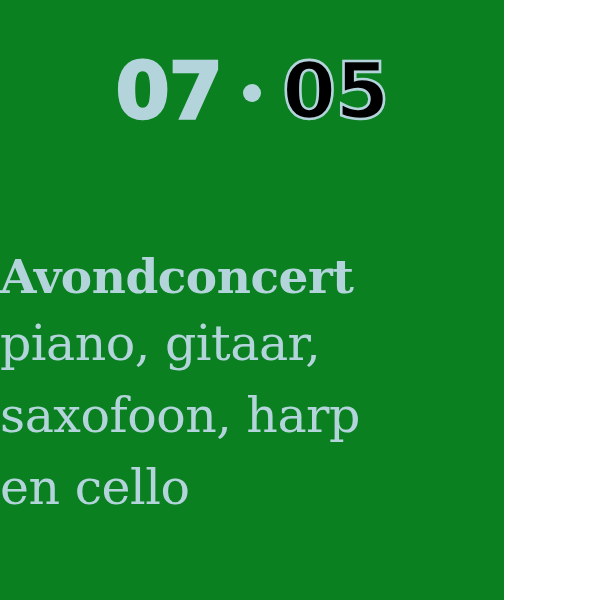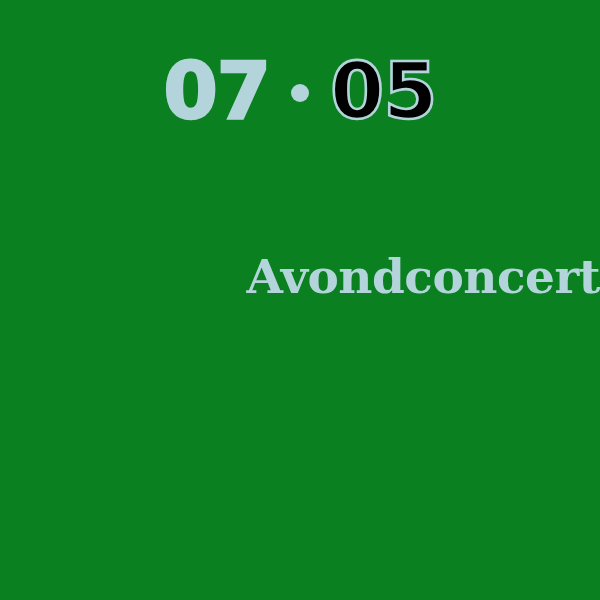--- a/index.html
+++ b/index.html
@@ -9,21 +9,21 @@
   body {
     width: 600px;
     height: 600px;
     overflow: hidden;
     font-family: "Liberation Sans", sans-serif;
   }
 
   .event-card {
     position: relative;
     box-sizing: border-box;
-    width: 600px;
+    width: 504px;
     height: 600px;
     background: #0a8021;
     display: flex;
     flex-direction: column;
     align-items: center;
     overflow: hidden;
   }
 
   
   .date-row {
@@ -60,21 +60,21 @@
     top: 2px;
     flex: none;
   }
 
   
   .text-block {
     position: absolute;
     top: 246px;
     left: 0;
     right: 0;
-    text-align: right;
+    text-align: left;
   }
 
   .event-title {
     font-family: "DejaVu Serif", "Liberation Serif", serif;
     font-weight: bold;
     font-size: 47px;
     line-height: 62px;
     letter-spacing: -0.5px;
     color: #b4d4dc;
     margin: 0;
@@ -104,15 +104,20 @@
 
   <div class="date-row">
     <span class="date-part" style="color: rgb(180, 212, 220); -webkit-text-stroke: 2.6px rgb(180, 212, 220);">07</span>
     <span class="date-sep" style="background: rgb(180, 212, 220);"></span>
     <span class="date-part" style="color: #000000; -webkit-text-stroke: 2.6px rgb(180, 212, 220);">05</span>
   </div>
 
   <div class="text-block">
     <div class="event-title" style="color: rgb(180, 212, 220);">Avondconcert</div>
 
+    <div class="event-subtitle">
+      <span class="subtitle-line" style="color: rgb(180, 212, 220);">piano, gitaar,</span>
+      <span class="subtitle-line" style="color: rgb(180, 212, 220);">saxofoon, harp</span>
+      <span class="subtitle-line" style="color: rgb(180, 212, 220);">en cello</span>
+    </div>
   </div>
 
 </div>
 
 </body></html>

